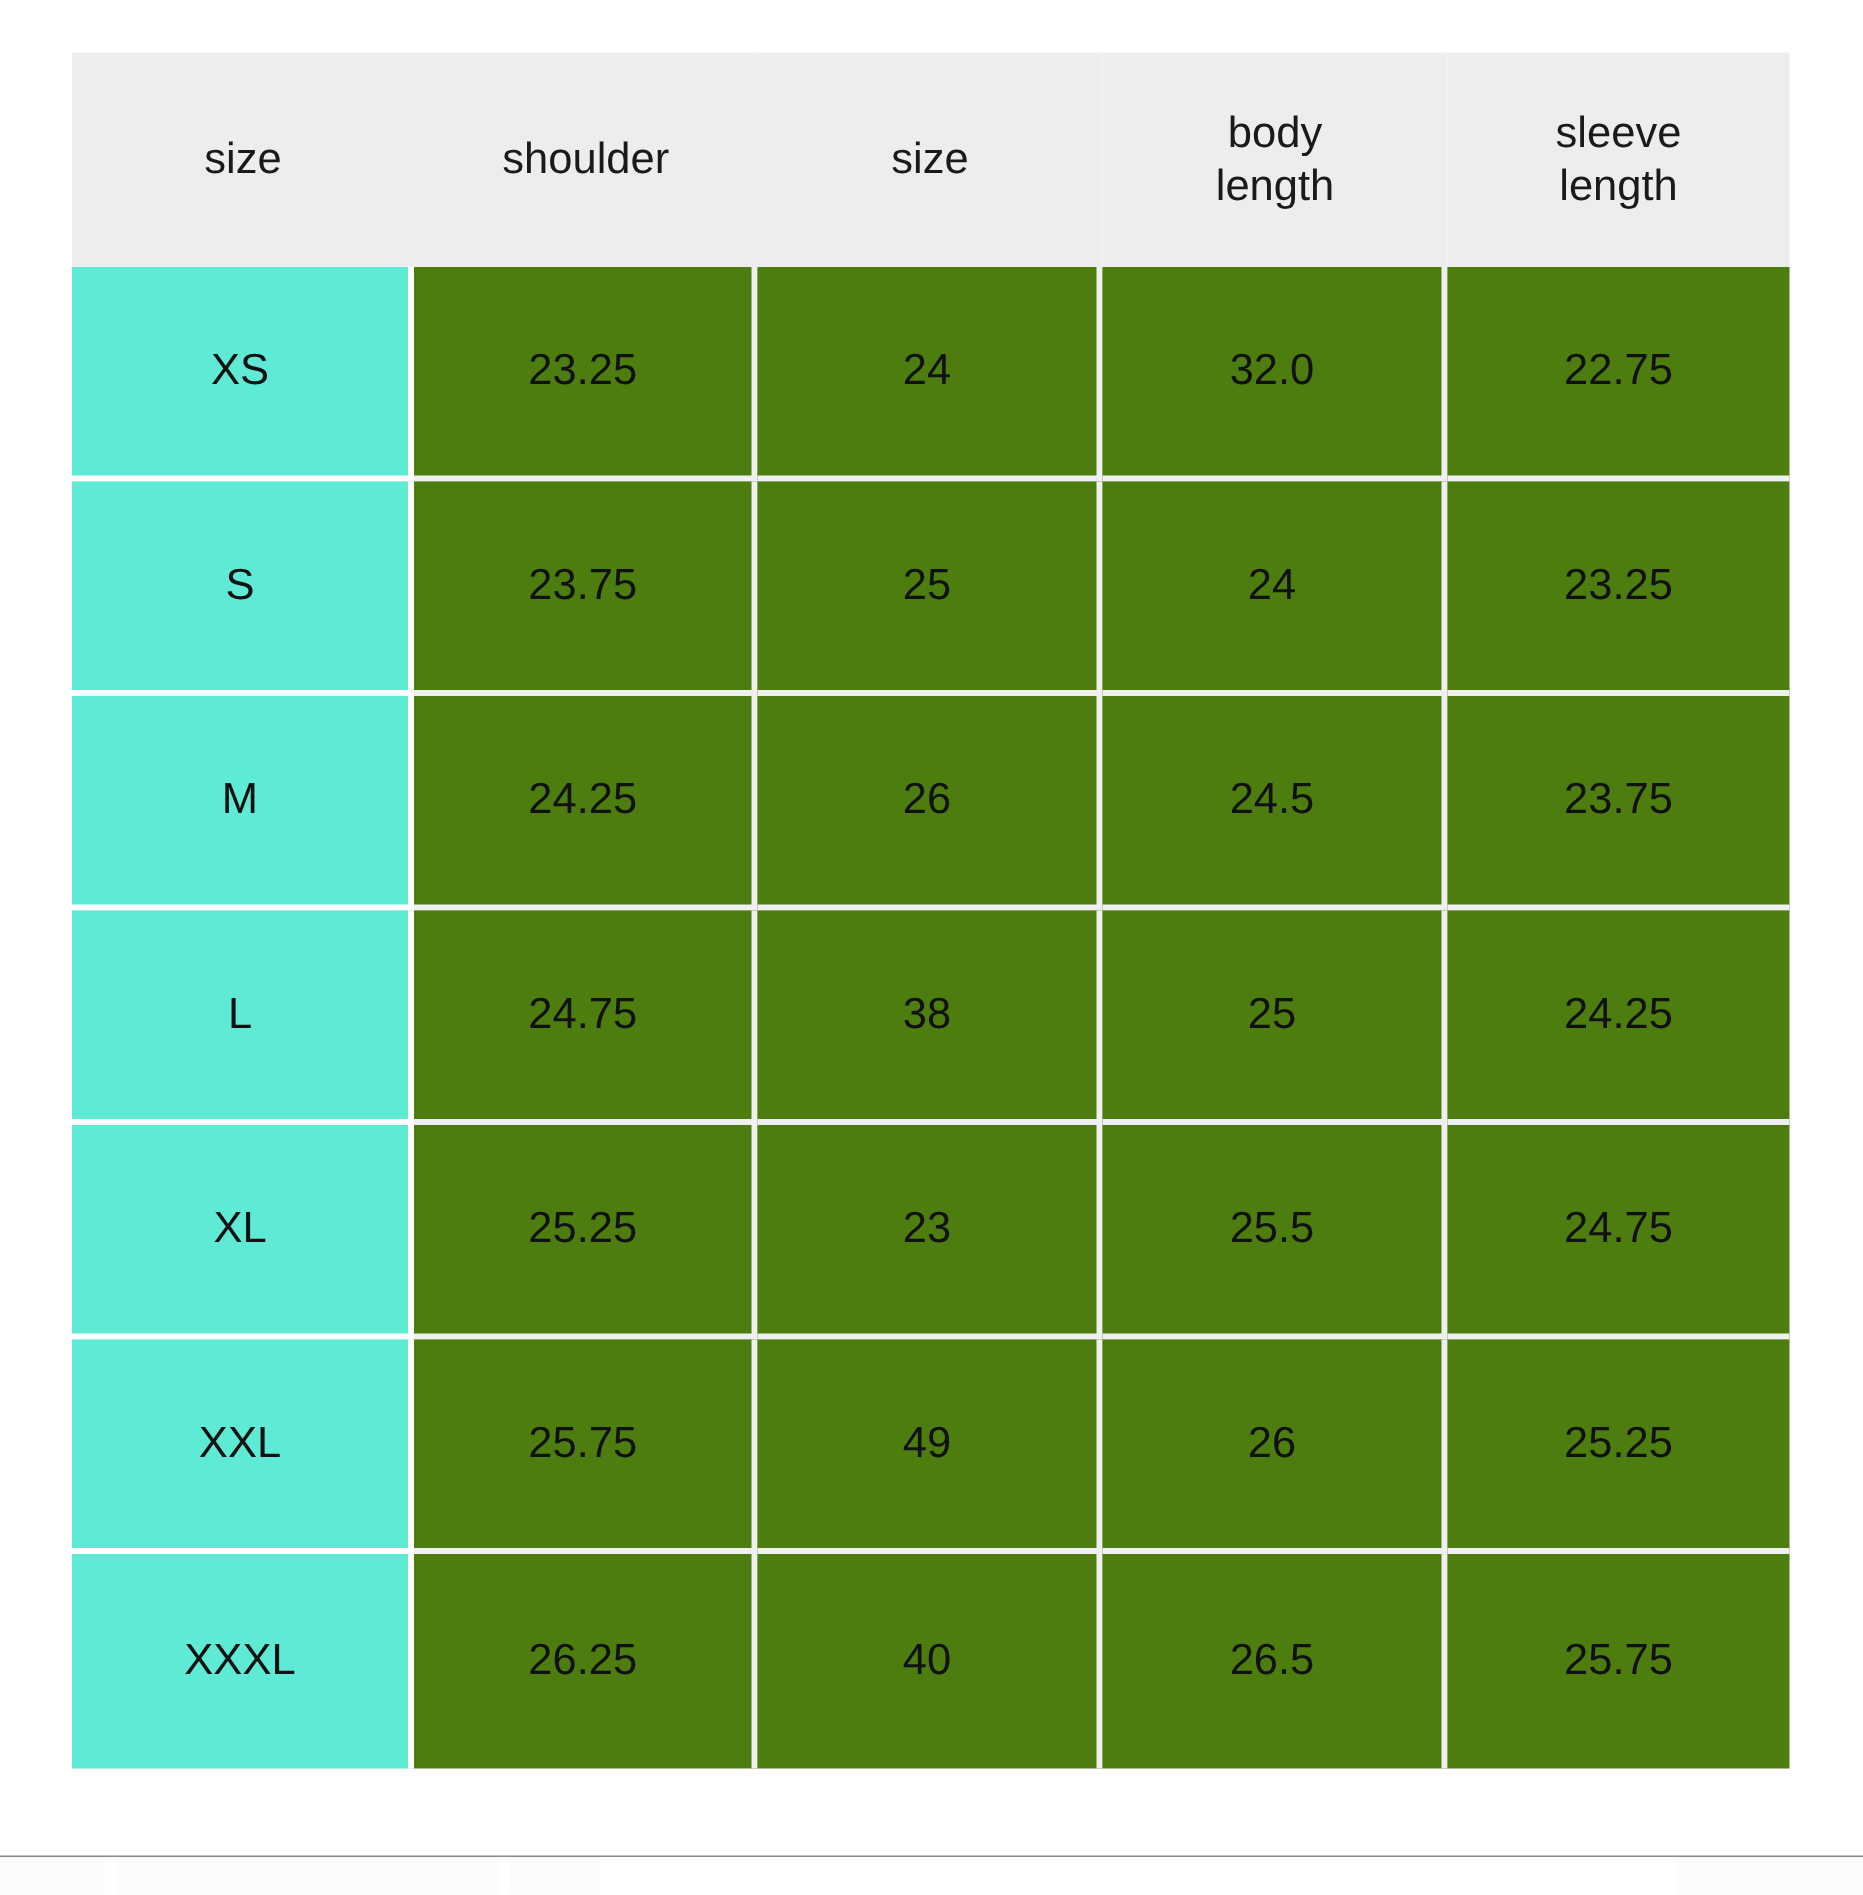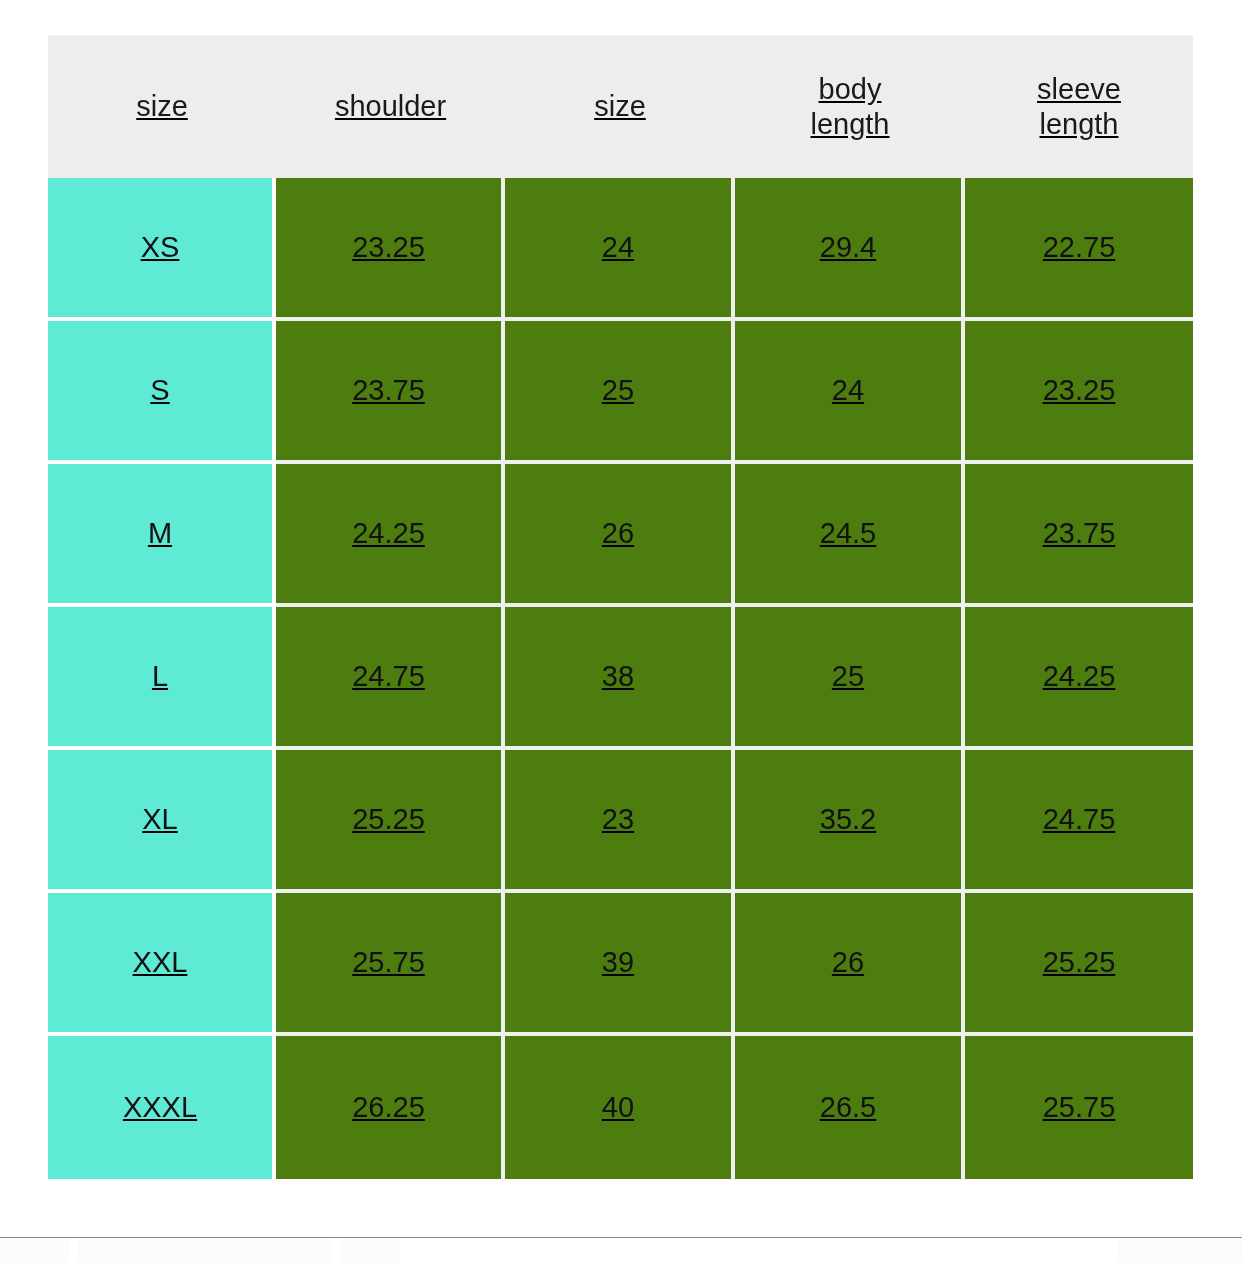--- a/index.html
+++ b/index.html
@@ -21,21 +21,20 @@
     left: 48px;
     top: 35px;
     width: 1145px;
   }
 
   table.size-table {
     width: 1145px;
     border-collapse: separate;
     border-spacing: 0;
     table-layout: fixed;
-    text-decoration: underline;
   }
 
   table.size-table col.c-size    { width: 228px; }
   table.size-table col.c-shoulder{ width: 229px; }
   table.size-table col.c-chest   { width: 230px; }
   table.size-table col.c-body    { width: 230px; }
   table.size-table col.c-sleeve  { width: 228px; }
 
   .size-table th,
   .size-table td {
@@ -142,21 +141,21 @@
           <span class="hdr-line">length</span>
         </th>
       </tr>
     </thead>
 
     <tbody>
       <tr>
         <td class="size-cell">XS</td>
         <td>23.25</td>
         <td>24</td>
-        <td>29.4</td>
+        <td>32.0</td>
         <td>22.75</td>
       </tr>
       <tr>
         <td class="size-cell">S</td>
         <td>23.75</td>
         <td>25</td>
         <td>24</td>
         <td>23.25</td>
       </tr>
       <tr>
@@ -170,27 +169,27 @@
         <td class="size-cell">L</td>
         <td>24.75</td>
         <td>38</td>
         <td>25</td>
         <td>24.25</td>
       </tr>
       <tr>
         <td class="size-cell">XL</td>
         <td>25.25</td>
         <td>23</td>
-        <td>35.2</td>
+        <td>25.5</td>
         <td>24.75</td>
       </tr>
       <tr>
         <td class="size-cell">XXL</td>
         <td>25.75</td>
-        <td>39</td>
+        <td>49</td>
         <td>26</td>
         <td>25.25</td>
       </tr>
       <tr>
         <td class="size-cell">XXXL</td>
         <td>26.25</td>
         <td>40</td>
         <td>26.5</td>
         <td>25.75</td>
       </tr>

